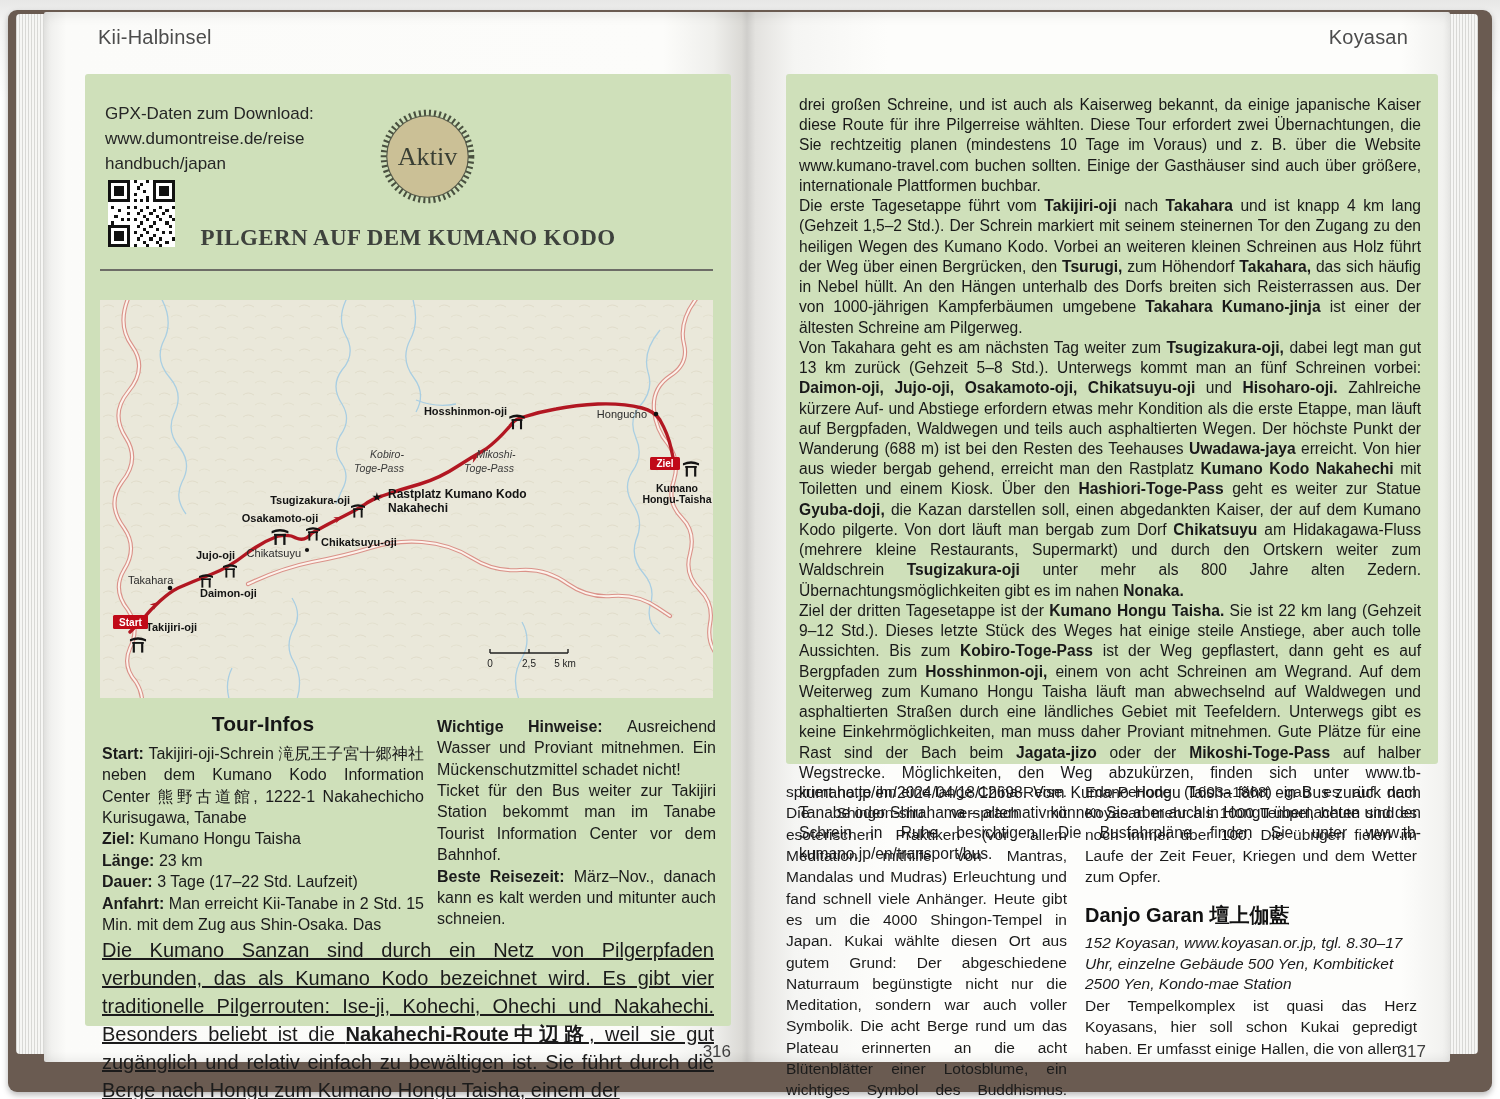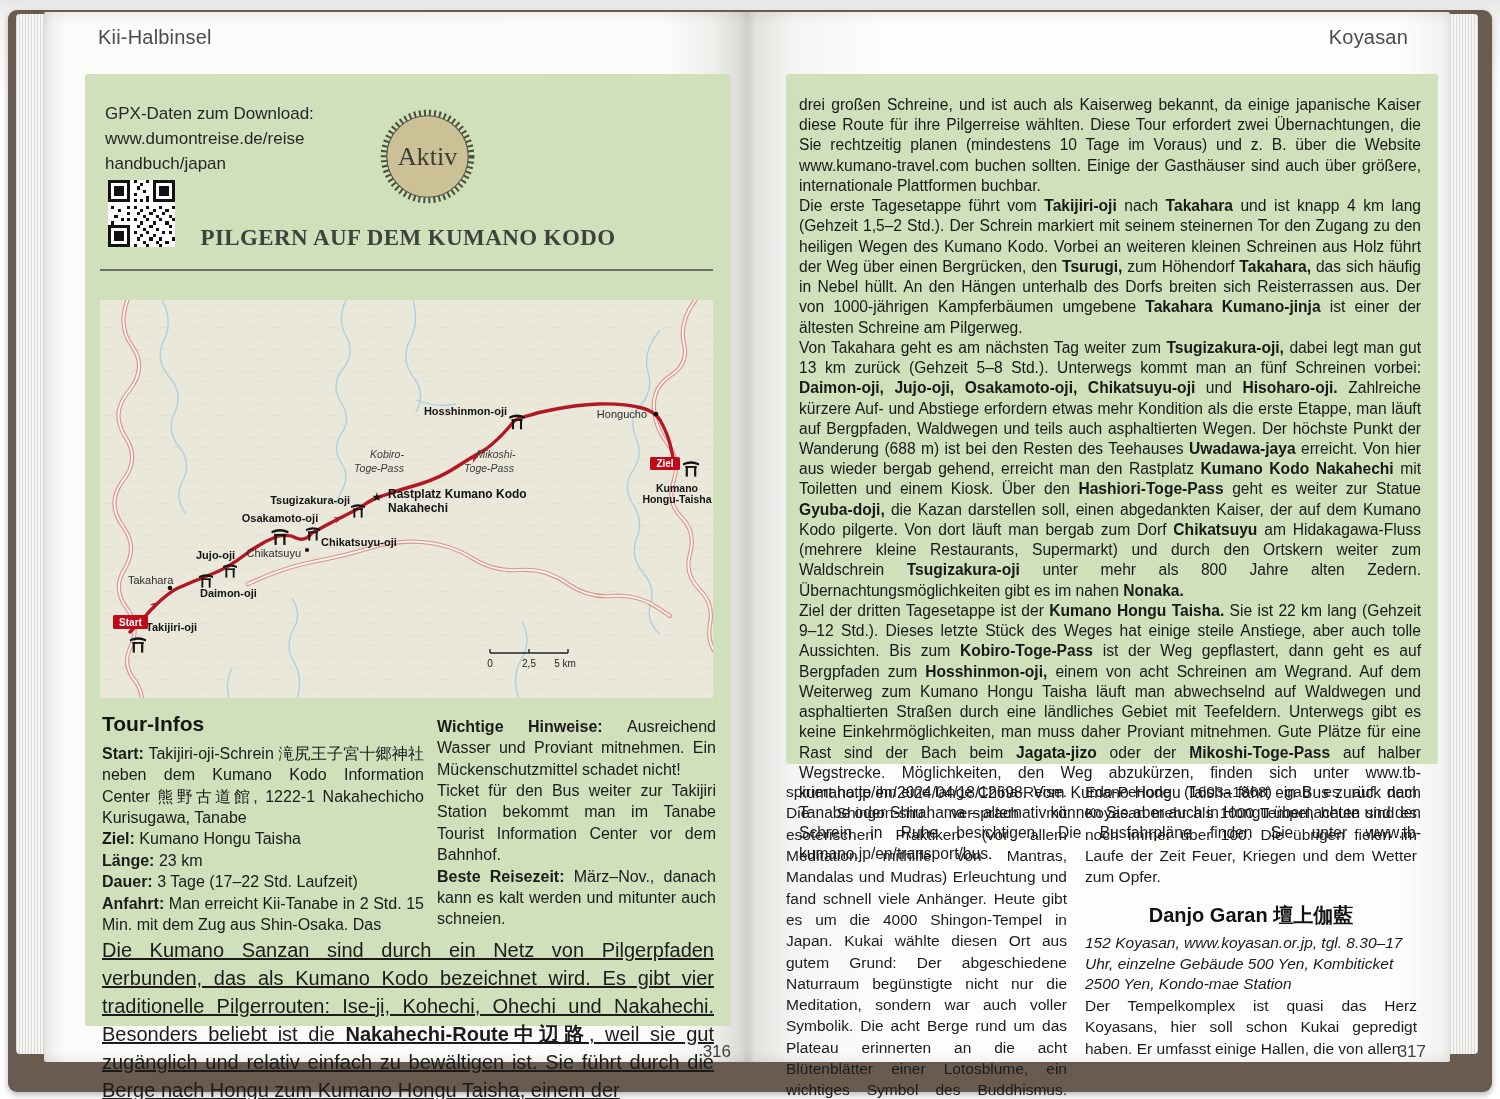--- a/index.html
+++ b/index.html
@@ -25,34 +25,34 @@
   .qr{position:absolute;left:108px;top:180px;width:67px;height:67px;}
   .aktiv{position:absolute;left:379px;top:108px;width:97px;height:97px;}
   .aktiv text{font-family:"Liberation Serif",serif;font-size:27px;fill:#3a3f34;}
   .feature-title{position:absolute;left:85px;top:225px;width:646px;text-align:center;
     font-family:"Liberation Serif",serif;font-weight:bold;font-size:23px;letter-spacing:.4px;color:#3e423d;}
   .rule{position:absolute;left:100px;top:269px;width:613px;height:1.5px;background:#6d6d67;}
   .mapwrap{position:absolute;left:100px;top:300px;width:613px;height:398px;}
   
   .ti-col1{position:absolute;left:102px;top:712px;width:322px;}
   .ti-col2{position:absolute;left:437px;top:716px;width:279px;}
-  .ti-h{font-size:21px;font-weight:bold;color:#161616;margin:0 0 7px 0;}
+  .ti-h{font-size:21px;font-weight:bold;color:#161616;margin:0 0 7px 0;text-align:center;}
   .ti-line,.ti-p{font-size:16px;line-height:1.335;color:#1b1b1b;text-align:justify;margin:0;}
   .bottom-par{position:absolute;left:102px;top:936px;width:612px;font-size:20px;line-height:1.4;
     color:#1b1b1b;text-align:justify;text-decoration:underline;}
   
   .intro{position:absolute;left:786px;top:74px;width:652px;height:690px;background:#cfe0ba;border-radius:3px;
     box-sizing:border-box;padding:21px 17px 0 13px;}
   .intro p{margin:0;font-size:15.6px;line-height:1.298;color:#191919;text-align:justify;}
   .colA{position:absolute;left:786px;top:781px;width:281px;font-size:15.5px;line-height:1.375;
     color:#1b1b1b;text-align:justify;}
   .colB{position:absolute;left:1085px;top:781px;width:332px;font-size:15.5px;line-height:1.375;
     color:#1b1b1b;}
   .colB p{margin:0;text-align:justify;}
-  .colB .danjo-h{font-size:20px;font-weight:bold;text-align:center;margin:14px 0 4px 0;color:#111;}
+  .colB .danjo-h{font-size:20px;font-weight:bold;text-align:left;margin:14px 0 4px 0;color:#111;}
   .colB .danjo-info{font-style:italic;text-align:left;line-height:1.33;}
   .b{font-weight:bold;} .i{font-style:italic;}
   
   .ml{font-family:"Liberation Sans",sans-serif;font-size:11px;font-weight:bold;fill:#131313;}
   .ml2{font-family:"Liberation Sans",sans-serif;font-size:12px;font-weight:bold;fill:#131313;}
   .mt{font-family:"Liberation Sans",sans-serif;font-size:11px;fill:#2b2b2b;}
   .mp{font-family:"Liberation Sans",sans-serif;font-size:10.5px;font-style:italic;fill:#3a3a3a;}
   .mk{font-family:"Liberation Sans",sans-serif;font-size:10.5px;font-weight:bold;fill:#131313;}
   .msc{font-family:"Liberation Sans",sans-serif;font-size:10px;fill:#222;}
   .mbadge{font-family:"Liberation Sans",sans-serif;font-size:10px;font-weight:bold;fill:#fff;}

